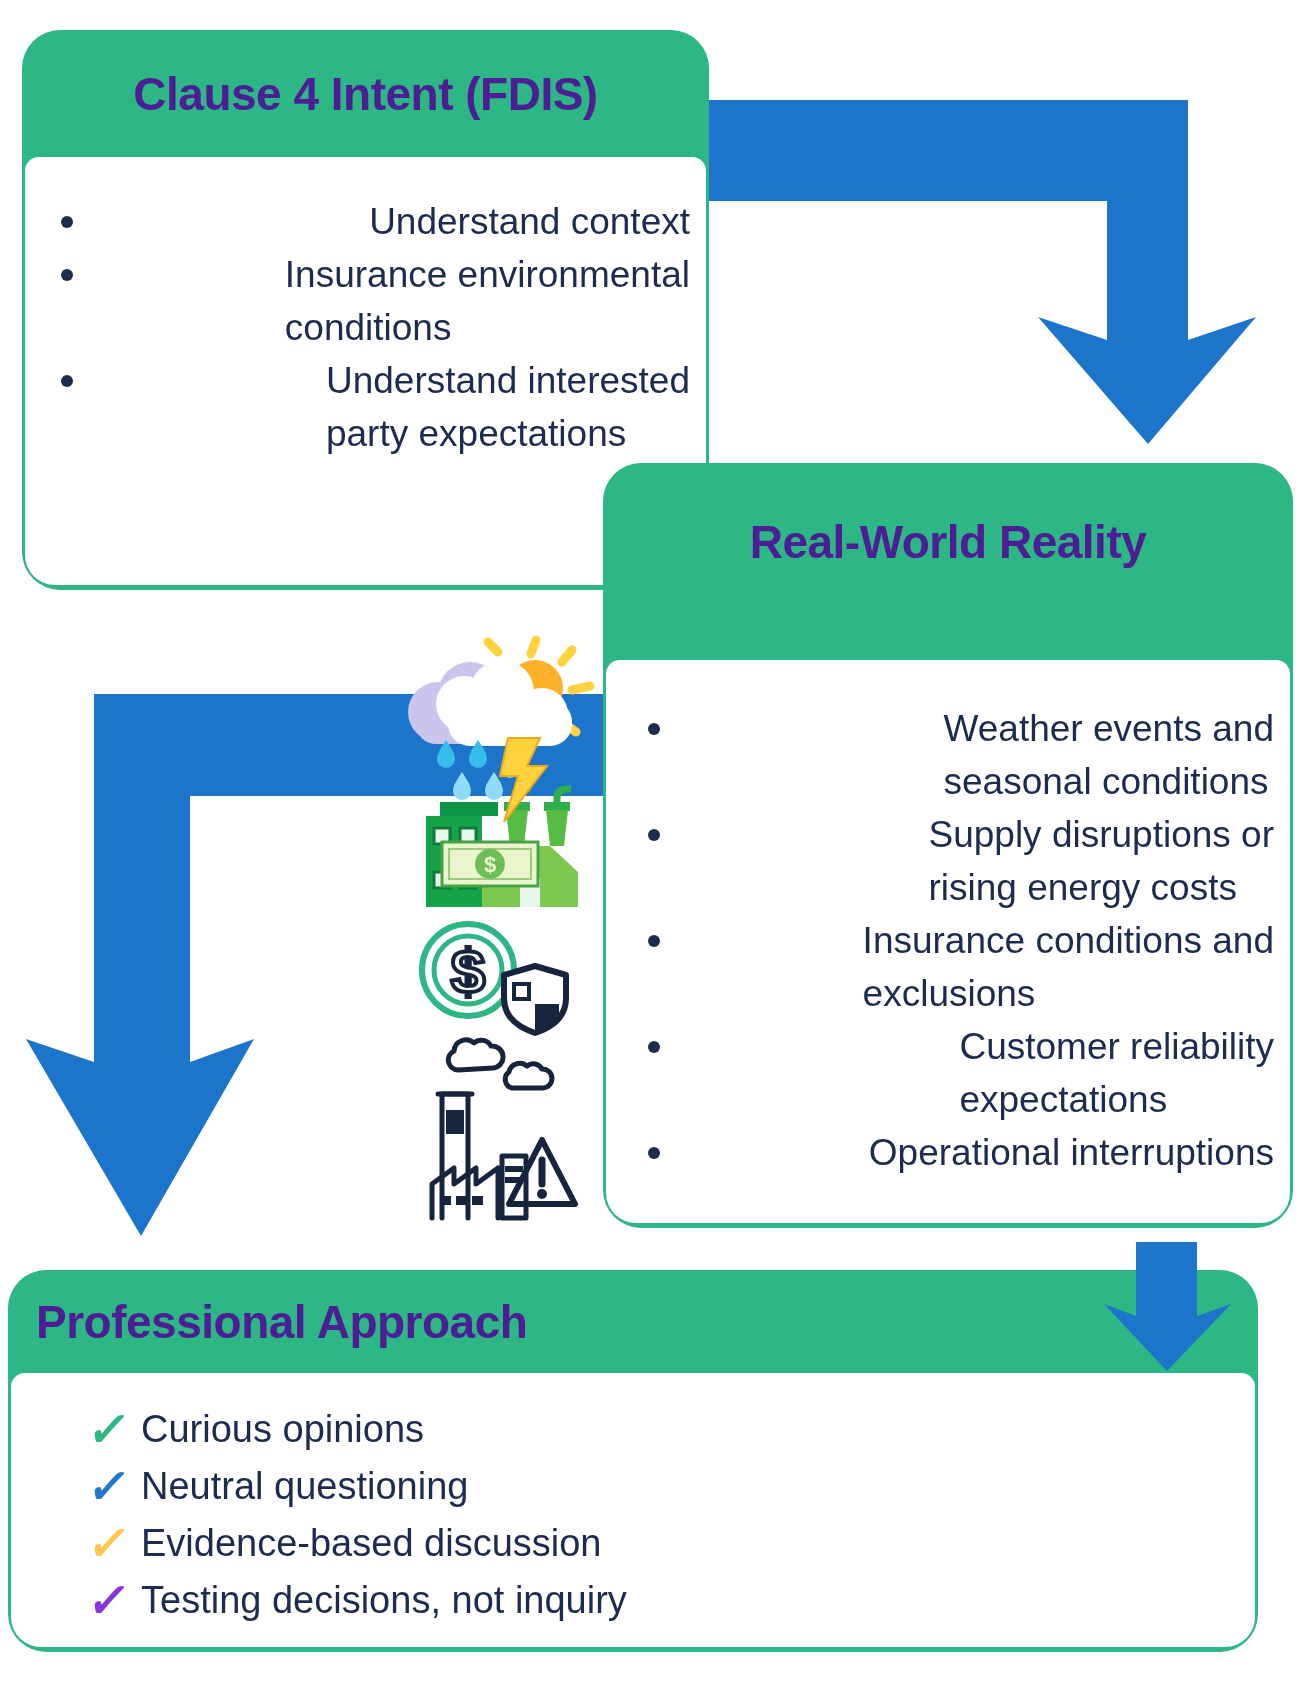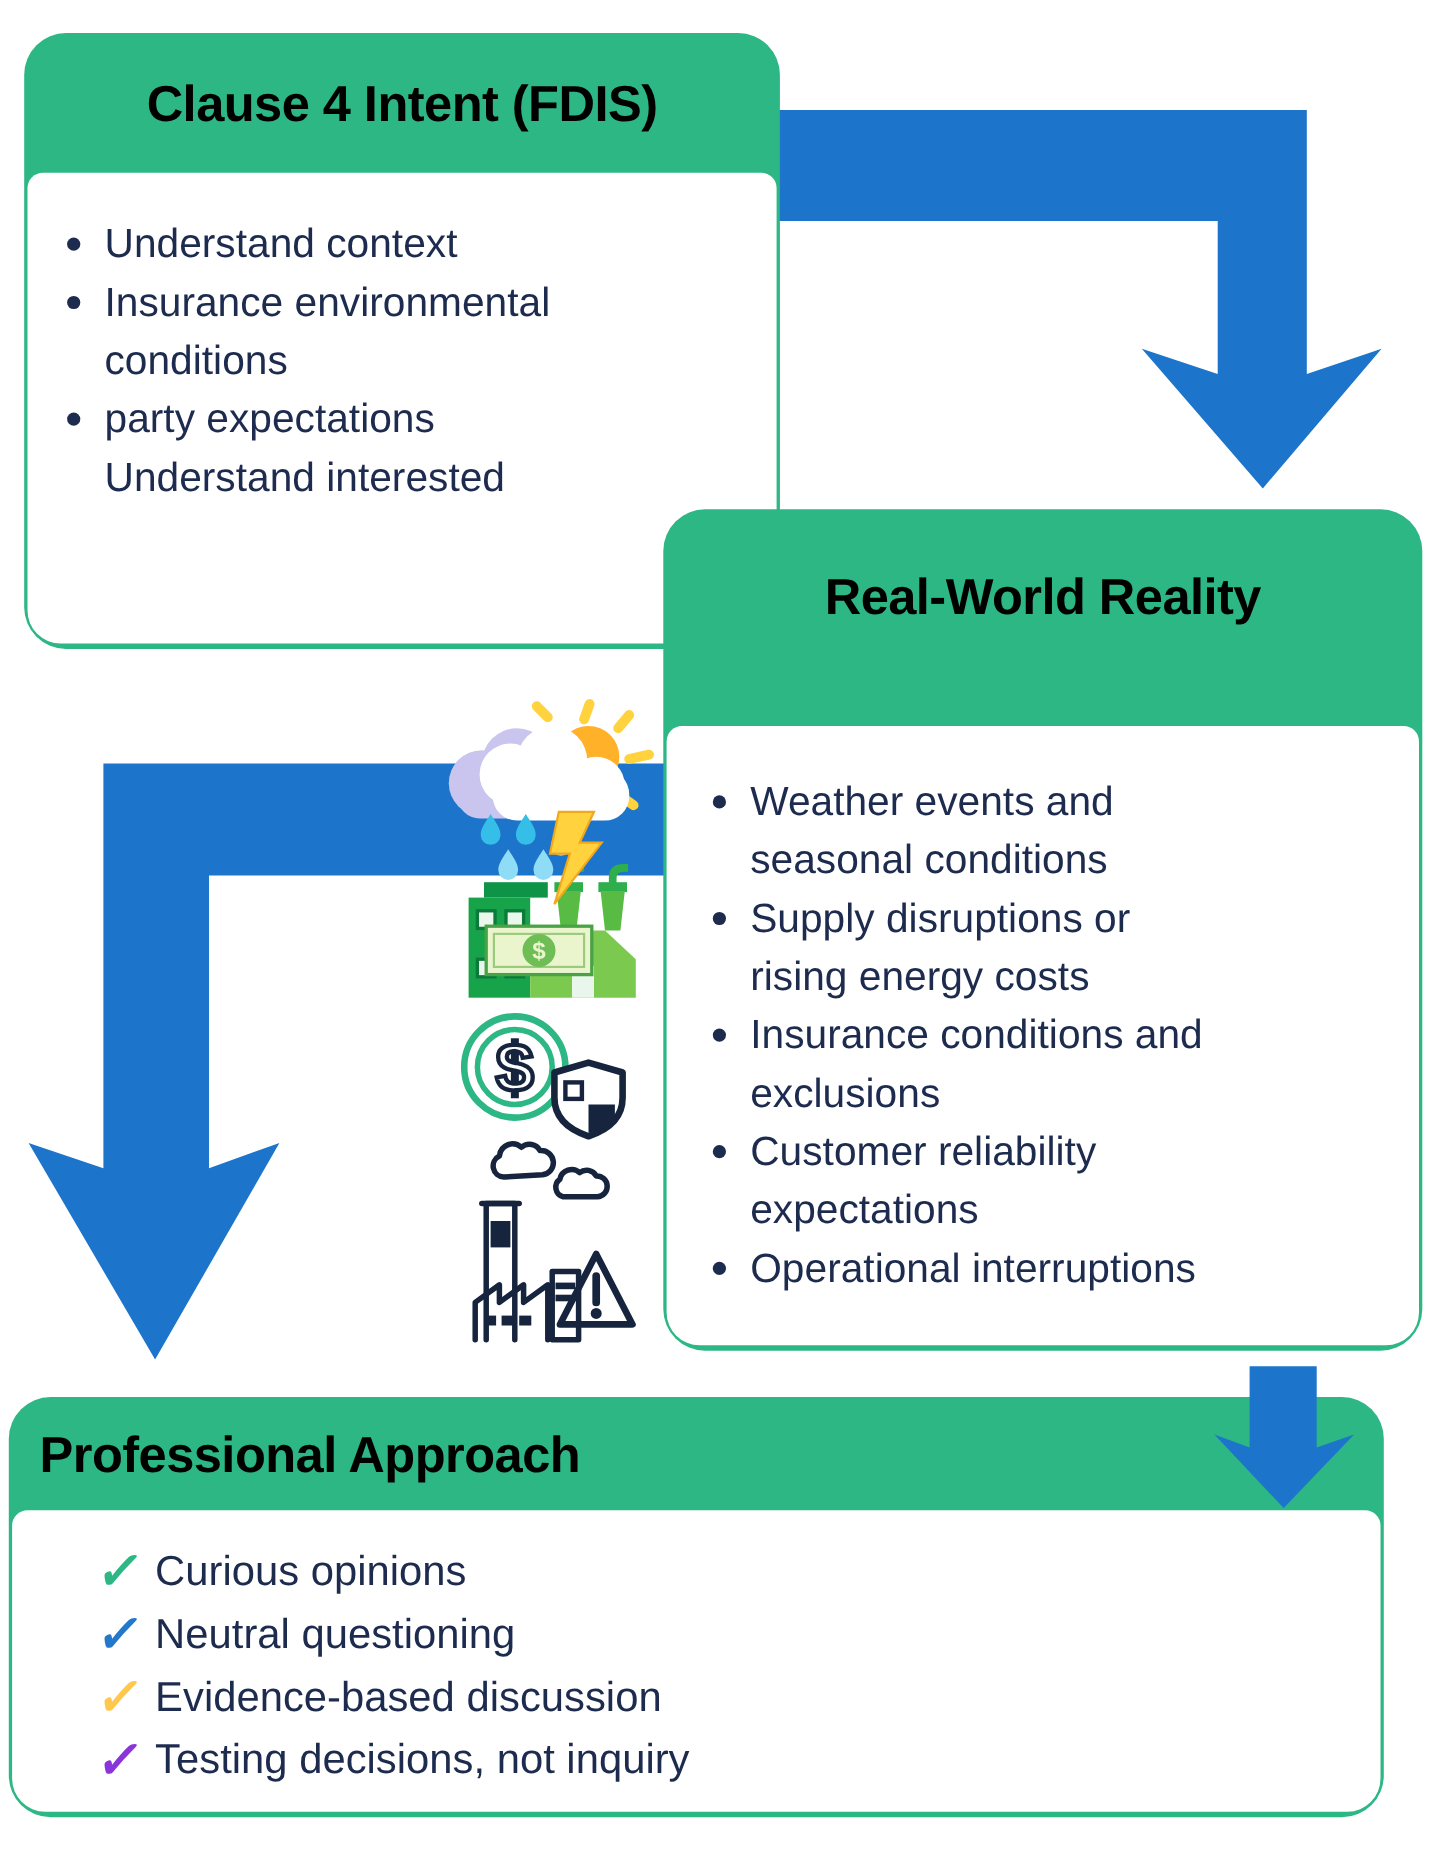--- a/index.html
+++ b/index.html
@@ -6,39 +6,39 @@
   .canvas{
     position:relative;width:1300px;height:1682px;background:#ffffff;
     overflow:hidden;font-family:"Liberation Sans", sans-serif;
   }
   svg.layer{position:absolute;left:0;top:0;pointer-events:none;}
   .arrow{fill:#1C75CB;}
 
   .card{position:absolute;background:#2CB784;border-radius:38px;}
   .card-title{
     position:absolute;left:0;right:0;top:0;display:flex;align-items:center;
-    justify-content:center;font-weight:bold;color:#000000;font-size:46px;
+    justify-content:center;font-weight:bold;color:#4c1d95;font-size:46px;
     letter-spacing:-0.5px;white-space:nowrap;
   }
   .card-body{
     position:absolute;left:3px;right:3px;bottom:5px;background:#ffffff;
     border-radius:14px 14px 30px 30px;overflow:hidden;
   }
   .card-clause4{left:22px;top:30px;width:687px;height:560px;z-index:2;}
   .card-clause4 .card-title{height:127px;}
   .card-clause4 .card-body{top:127px;}
   .card-reality{left:603px;top:463px;width:690px;height:765px;z-index:2;}
   .card-reality .card-title{height:157px;}
   .card-reality .card-body{top:157px;margin-top:40px;}
   .card-approach{left:8px;top:1270px;width:1250px;height:382px;z-index:2;}
   .card-approach .card-title{height:103px;justify-content:flex-start;padding-left:28px;}
   .card-approach .card-body{top:103px;}
 
   ul.bullets{list-style:none;margin:0;padding:38px 16px 0 36px;}
-  ul.bullets li{display:flex;font-size:37px;line-height:53px;color:#1D2B4F;}
+  ul.bullets li{display:flex;font-size:37px;line-height:53px;color:#1D2B4F;justify-content:space-between;}
   .dot{width:12px;height:12px;border-radius:50%;background:#1D2B4F;margin:21px 22px 0 0;flex:none;}
   .btext .bl{display:block;white-space:nowrap;}
   .card-reality ul.bullets{padding:42px 16px 0 42px;}
 
   ul.checks{list-style:none;margin:0;padding:28px 0 0 78px;}
   ul.checks li{display:flex;font-size:38px;line-height:57px;color:#1D2B4F;}
   .check{width:52px;flex:none;font-size:48px;font-weight:bold;transform:skewX(-10deg);}
 
   .icon{position:absolute;z-index:3;}
   .icon-weather{left:400px;top:634px;}
@@ -70,22 +70,22 @@
         <li>
           <span class="dot"></span>
           <span class="btext">
             <span class="bl">Insurance environmental</span>
             <span class="bl">conditions</span>
           </span>
         </li>
         <li>
           <span class="dot"></span>
           <span class="btext">
+            <span class="bl">Understand interested</span>
             <span class="bl">party expectations</span>
-            <span class="bl">Understand interested</span>
           </span>
         </li>
       </ul>
     </div>
   </div>
 
   <div class="card card-reality">
     <div class="card-title">Real-World Reality</div>
     <div class="card-body">
       <ul class="bullets">

